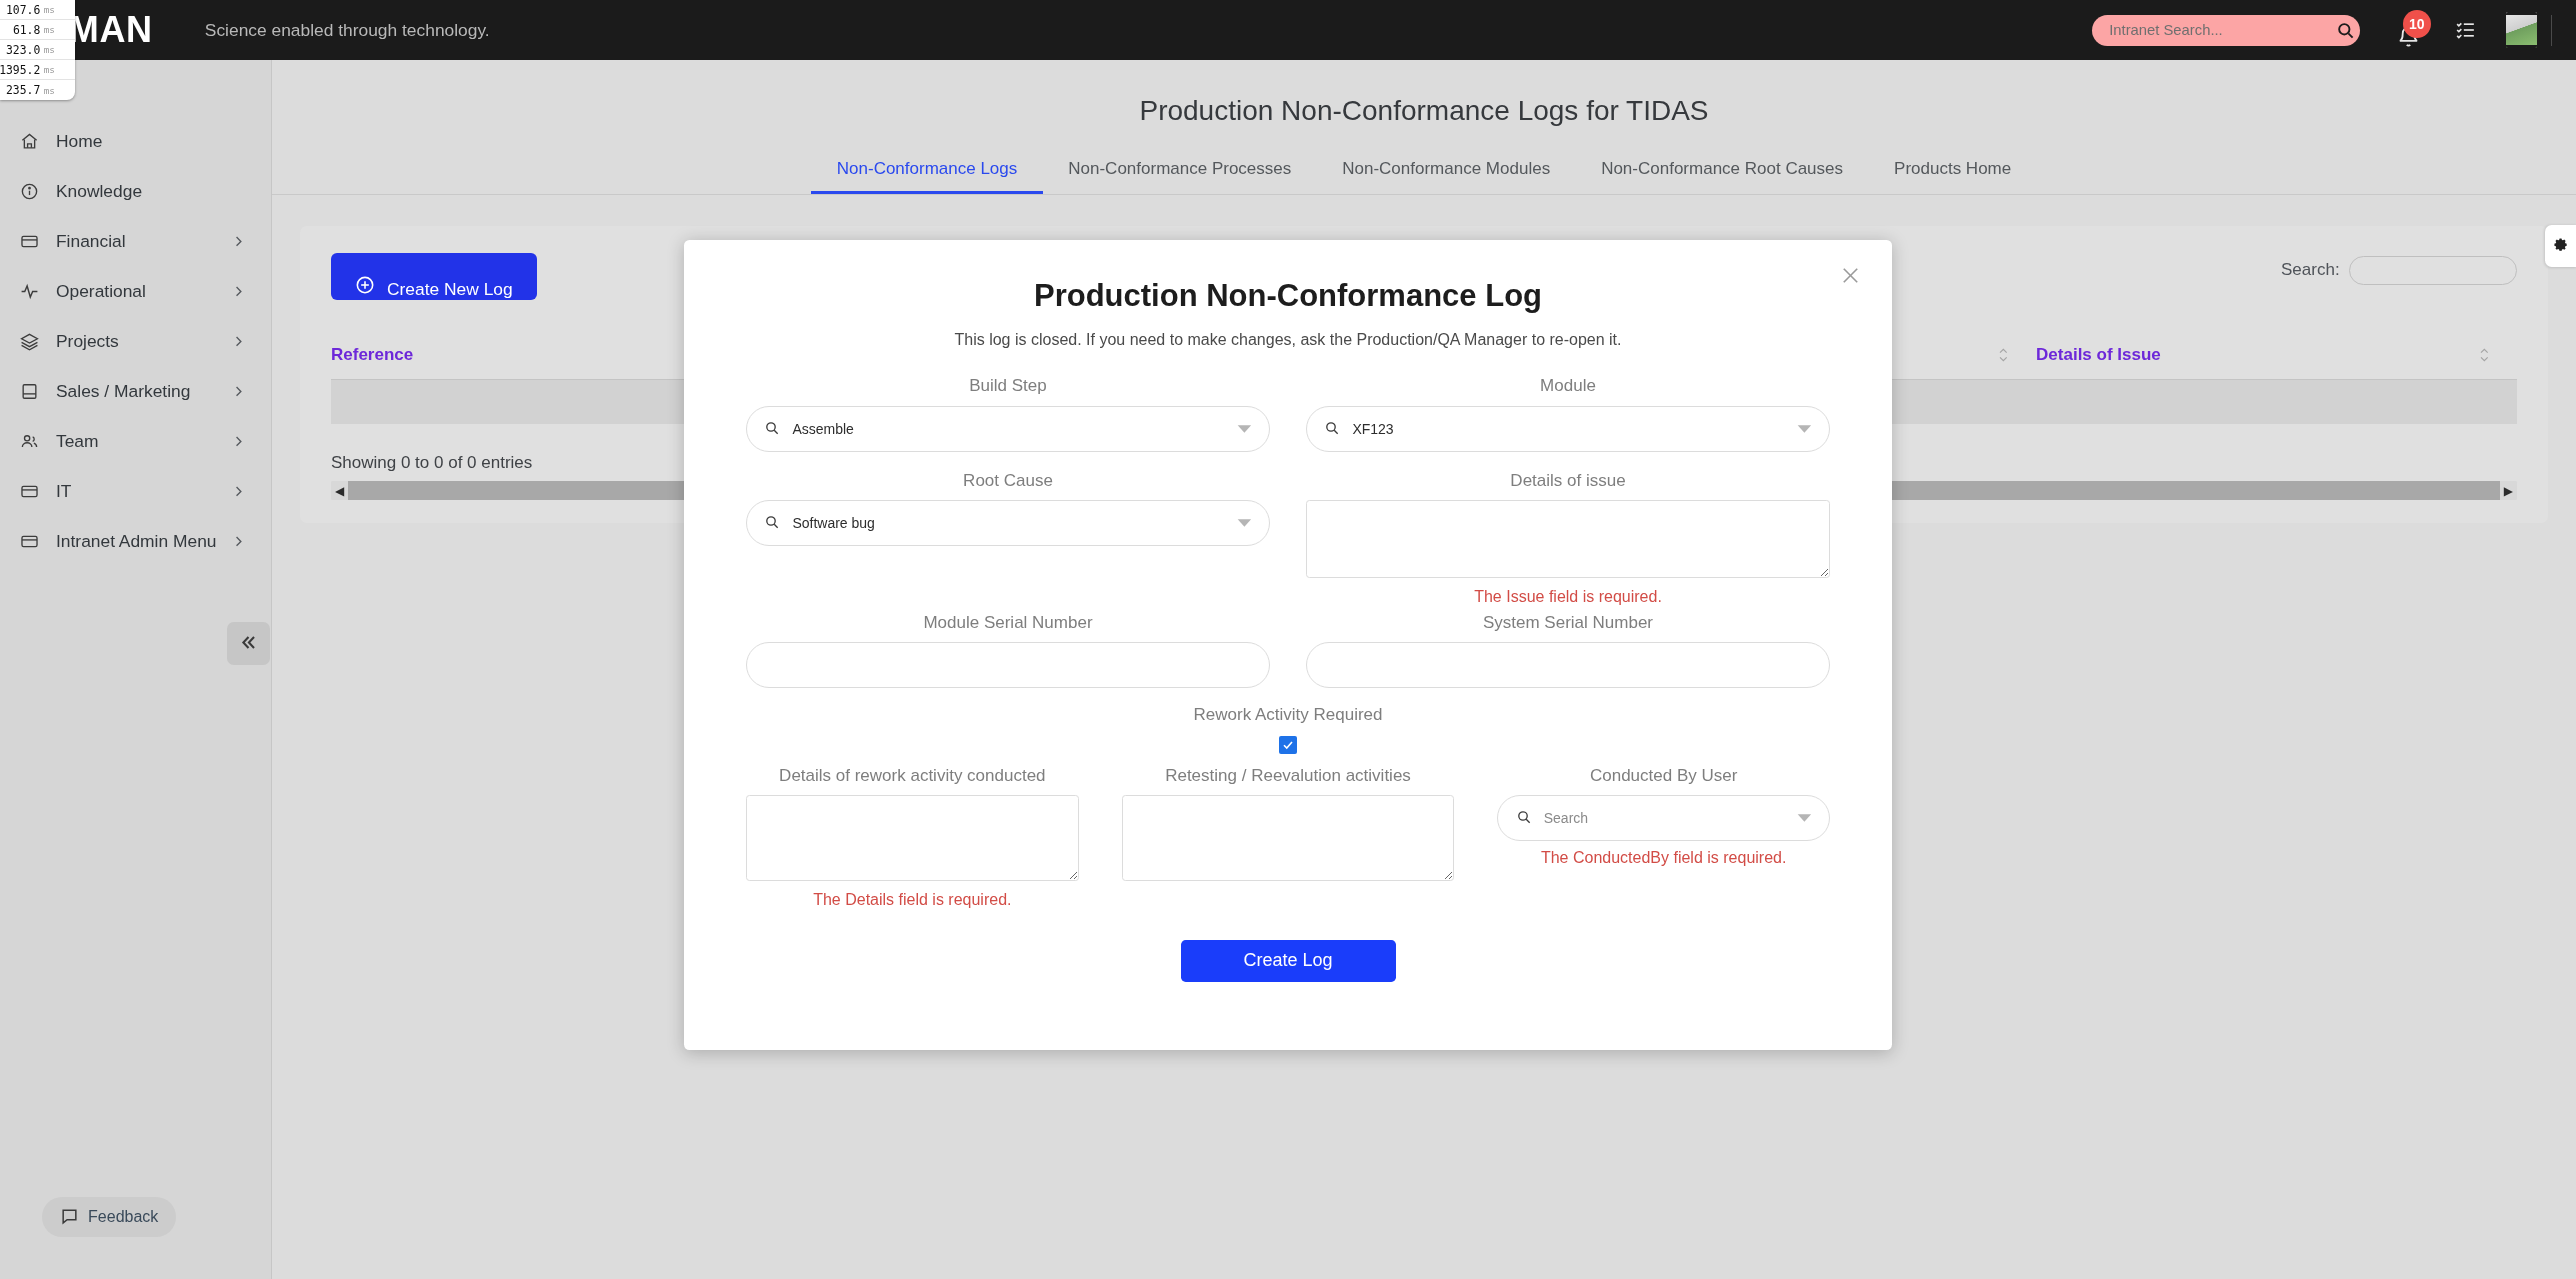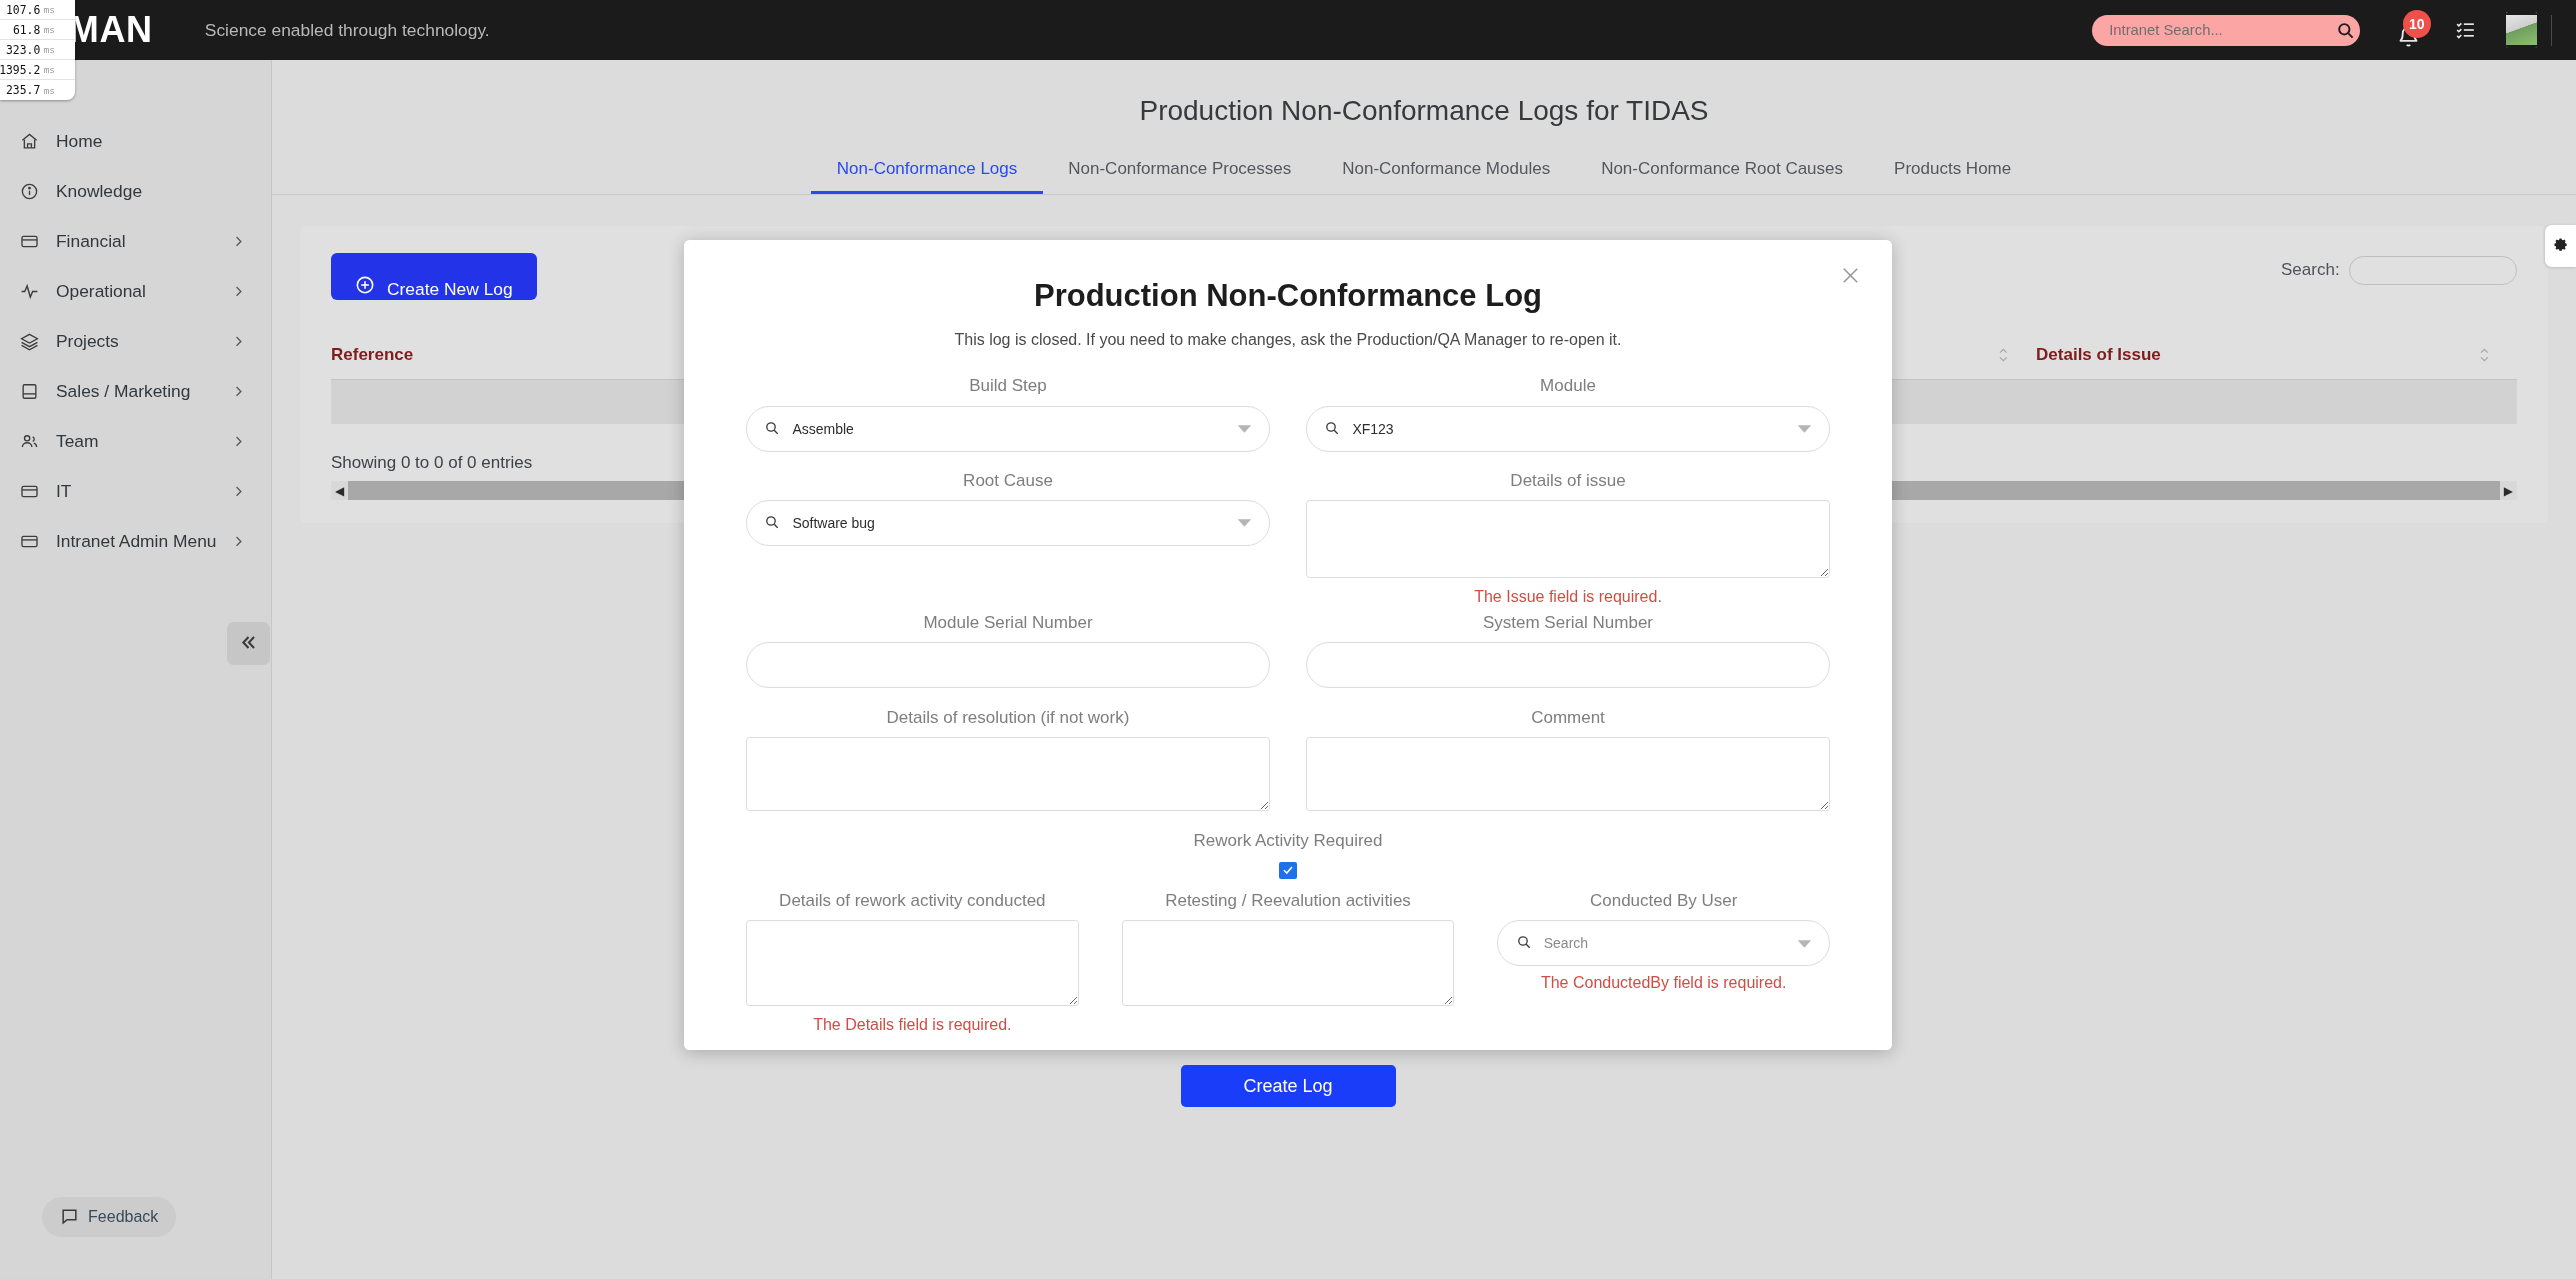--- a/index.html
+++ b/index.html
@@ -132,21 +132,21 @@
     position: absolute; right: 31px; top: 29.5px; display: flex; align-items: center; gap: 9.4px;
   }
   .table-search-label { font-size: 17px; color: #4f5359; }
   .table-search-input {
     width: 168px; height: 29.5px; border: 0.7px solid #bfbfbf; border-radius: 14.8px;
     background: #e0e0e0; outline: none; padding: 0 10.7px;
     font-family: "Liberation Sans", sans-serif; font-size: 14.8px; color: #333;
   }
   .data-table { width: 100%; margin-top: 38px; border-collapse: collapse; }
   .data-table th {
-    text-align: center; font-size: 17px; color: #7f1d1d; font-weight: bold;
+    text-align: center; font-size: 17px; color: #6d28d9; font-weight: bold;
     padding: 6.7px 0 14.8px 0; border-bottom: 1.3px solid #c4c4c4; white-space: nowrap;
   }
   .th-inner { display: flex; align-items: center; justify-content: space-between; padding-right: 27px; }
   .sort-arrows { display: flex; flex-direction: column; gap: 2px; color: #a5a5a5; }
   .empty-row td { height: 44px; background: #d2d2d2; }
   .table-info { margin-top: 29.5px; font-size: 17px; color: #3f4246; }
   .hscroll {
     margin-top: 8px; height: 19px; background: #d8d8d8;
     display: flex; align-items: center; border-radius: 1.3px;
   }
@@ -639,30 +639,20 @@
         <div class="fcol">
           <span class="flabel">Module Serial Number</span>
           <input class="pill-input" type="text" style="">
         </div>
         <div class="fcol">
           <span class="flabel">System Serial Number</span>
           <input class="pill-input" type="text" style="">
         </div>
       </div>
 
-      <div class="frow" style="margin-top:20px">
-        <div class="fcol">
-          <span class="flabel">Details of resolution (if not work)</span>
-          <textarea class="ta h-short" style=""></textarea>
-        </div>
-        <div class="fcol">
-          <span class="flabel">Comment</span>
-          <textarea class="ta h-short" style=""></textarea>
-        </div>
-      </div>
 
       <div class="rework-label">Rework Activity Required</div>
       <div class="rework-check-wrap">
         <span class="rework-check">
           <svg width="12" height="12" viewBox="0 0 24 24" fill="none" stroke="#fff" stroke-width="3.2">
             <polyline points="4 12.5 9.5 18 20 6"></polyline>
           </svg>
         </span>
       </div>
 

